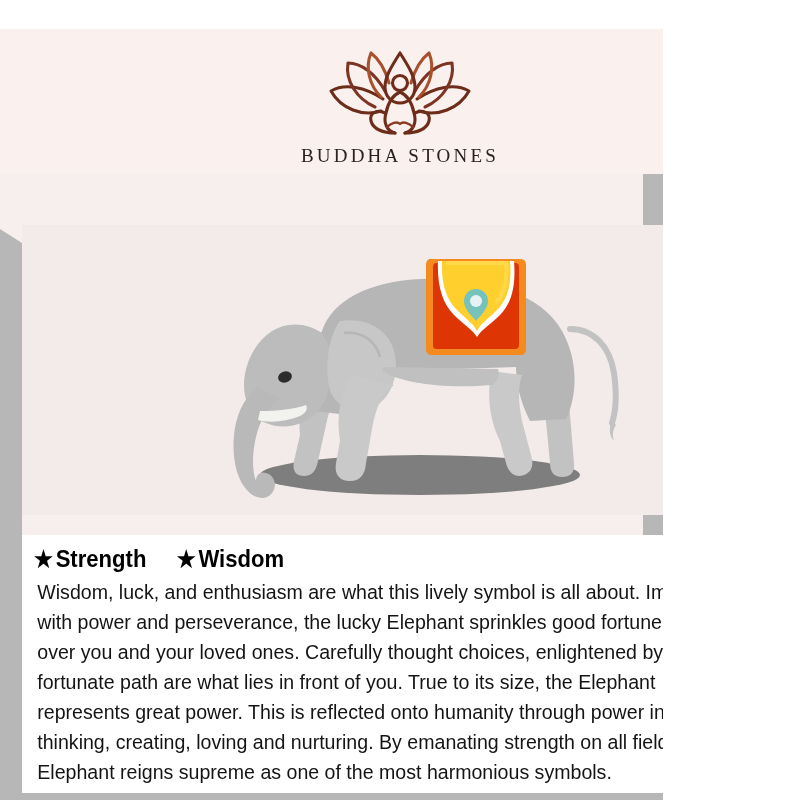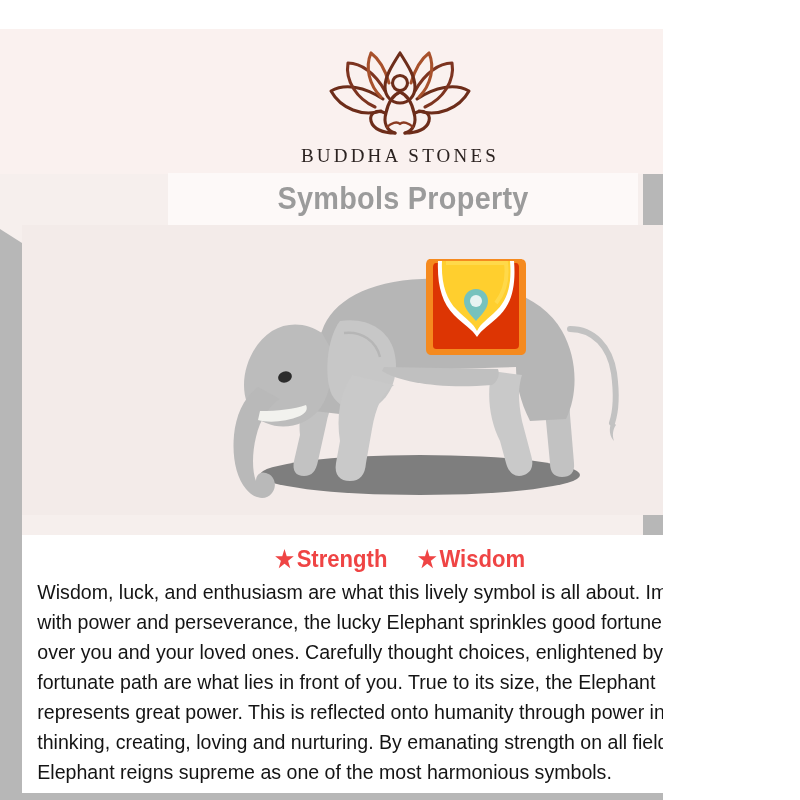--- a/index.html
+++ b/index.html
@@ -149,22 +149,21 @@
     position: absolute;
     top: 506px;
     left: 22px;
     width: 756px;
     height: 258px;
     background: #ffffff;
   }
   .attributes {
     margin: 0;
     padding: 10px 0 2px 0;
-    text-align: center;
-    color: #ef4444;
+    color: #000000;
     font-family: "Liberation Sans Narrow", "Liberation Sans", sans-serif;
     font-size: 24px;
     font-weight: bold;
   }
   .attr-item {
     display: inline-block;
     margin: 0 7px;
     transform: scaleX(0.92);
   }
   .attr-star { font-size: 23px; margin-right: 3px; }
@@ -217,23 +216,20 @@
             <path d="M70 86 C58 86 48 82 46 74 C44 66 52 62 60 66" stroke="#6d2d1a"></path>
             <path d="M80 86 C92 86 102 82 104 74 C106 66 98 62 90 66" stroke="#6d2d1a"></path>
             <path d="M62 80 C66 76 72 74 75 77 C78 74 84 76 88 80" stroke="#8a3a21" stroke-width="2.4"></path>
           </g>
         </svg>
       </span>
     </div>
     <div class="brand-name">BUDDHA STONES</div>
   </div>
 
-  <div class="title-banner">
-    <span class="title-text">Symbols Property</span>
-  </div>
 
   <div class="stage">
     <svg viewBox="0 0 756 290" width="756" height="290" aria-hidden="true">
 
       <ellipse cx="398" cy="250" rx="160" ry="20" fill="#7e7e7e"></ellipse>
 
       <path d="M512 150 C536 152 548 168 548 190 L552 238 C553 248 548 252 540 252 C532 252 528 247 528 238 L524 196 C522 176 514 164 500 160 Z" fill="#c2c2c2"></path>
 
       <path d="M300 150 C282 162 276 186 278 210 L272 236 C270 246 274 251 282 251 C290 251 294 246 296 236 L304 200 C308 180 314 168 326 160 Z" fill="#c2c2c2"></path>
 

